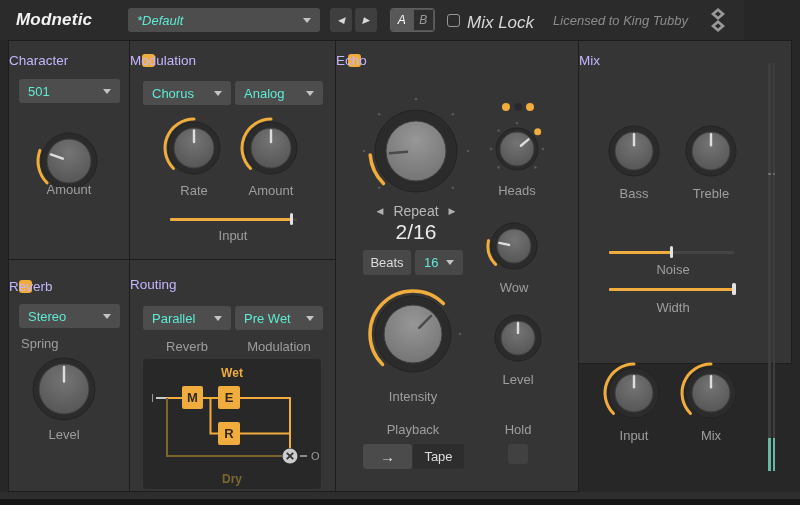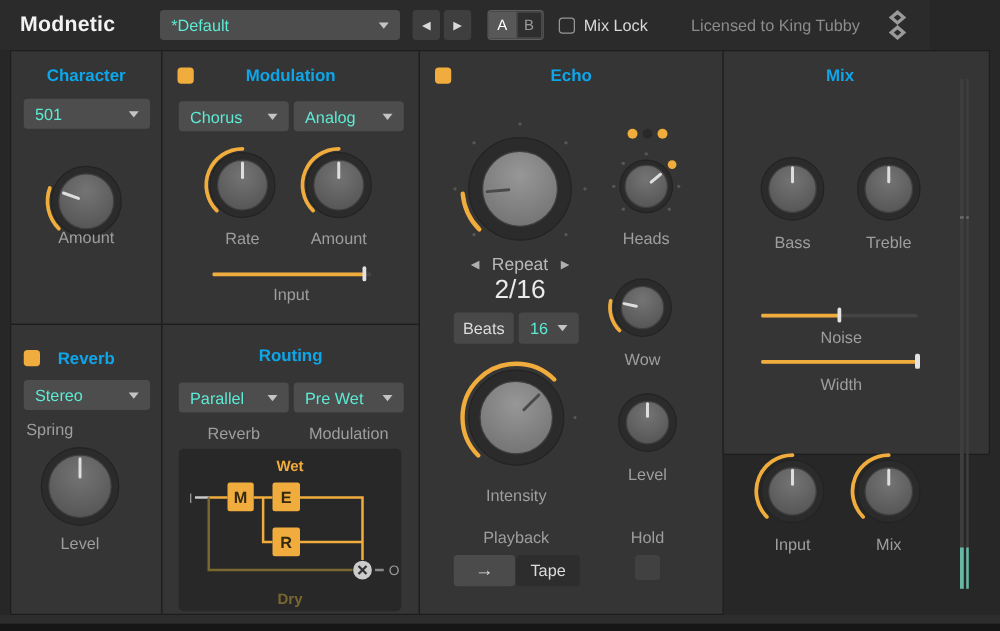--- a/index.html
+++ b/index.html
@@ -10,45 +10,45 @@
   *{margin:0;padding:0;box-sizing:border-box;}
   html,body{width:800px;height:505px;}
   body{
     position:relative;
     background:#272727;
     font-family:"Liberation Sans", sans-serif;
     color:#ddd;
     overflow:hidden;
   }
   
-  .topbar{position:absolute;left:0;top:0;width:744px;height:40px;background:#2b2b2b;}
+  .topbar{position:absolute;left:0;top:0;width:744px;height:40px;background:#2b2b2b;font-style:italic;}
   .app-title{position:absolute;left:16px;top:10px;font-size:17px;font-weight:bold;color:#f2f2f2;letter-spacing:.2px;}
   .select{position:absolute;background:#4d4d4d;border-radius:3px;height:24px;display:flex;align-items:center;padding:0 9px;color:#5eead4;font-size:13px;cursor:default;}
   .select .caret{margin-left:auto;width:0;height:0;border-left:4.5px solid transparent;border-right:4.5px solid transparent;border-top:5px solid #c4c4c4;}
   .preset-select{left:128px;top:8px;width:192px;}
   .navbtn{position:absolute;top:8px;width:22px;height:24px;background:#3f3f3f;border-radius:3px;color:#d9d9d9;font-size:9px;display:flex;align-items:center;justify-content:center;}
   .prevbtn{left:330px;} .nextbtn{left:355px;}
   .ab{position:absolute;left:390px;top:8px;width:45px;height:24px;border-radius:3px;display:flex;overflow:hidden;border:1px solid #5e5e5e;font-size:12px;}
   .ab .seg{flex:1;display:flex;align-items:center;justify-content:center;}
   .ab .seg.active{background:#585858;color:#fff;}
   .ab .seg.inactive{background:#2e2e2e;color:#9a9a9a;box-shadow:inset 0 0 0 1px #555;}
   .checkbox{position:absolute;width:13px;height:13px;border:1.5px solid #979797;border-radius:3px;background:transparent;}
   .mixlock-box{left:447px;top:14px;}
-  .mixlock-label{position:absolute;left:467px;top:13px;font-size:13px;color:#d8d8d8;}
+  .mixlock-label{position:absolute;left:467px;top:13px;font-size:17px;color:#d8d8d8;}
   .license{position:absolute;right:56px;top:13px;font-size:13px;color:#8c8c8c;}
   .logo{position:absolute;right:18px;top:8px;}
   
   .panel{position:absolute;background:#353535;border:1px solid #1d1d1d;}
   .p-character{left:8px;top:40px;width:122px;height:220px;}
   .p-reverb{left:8px;top:259px;width:122px;height:233px;}
   .p-modulation{left:129px;top:40px;width:207px;height:220px;}
   .p-routing{left:129px;top:259px;width:207px;height:233px;}
   .p-echo{left:335px;top:40px;width:244px;height:452px;}
   .p-mix{left:578px;top:40px;width:214px;height:324px;}
-  .ptitle{position:absolute;top:12px;left:0;right:0;text-align:center;font-weight:bold;font-size:13.5px;color:#0ea5e9;}
+  .ptitle{position:absolute;top:12px;left:0;right:0;text-align:left;font-weight:normal;font-size:13.5px;color:#c4b5fd;}
   .p-reverb .ptitle{top:19px;}
   .p-routing .ptitle{top:17px;}
   .toggle{position:absolute;width:13px;height:13px;background:var(--accent);border-radius:3px;}
   .t-mod,.t-echo{left:12px;top:13px;}
   .t-rev{left:10px;top:20px;}
   .klabel,.sub-label{position:absolute;font-size:13px;color:#9e9e9e;white-space:nowrap;}
   .klabel{transform:translateX(-50%);}
   .knob{position:absolute;}
   .knob svg{display:block;}
   

